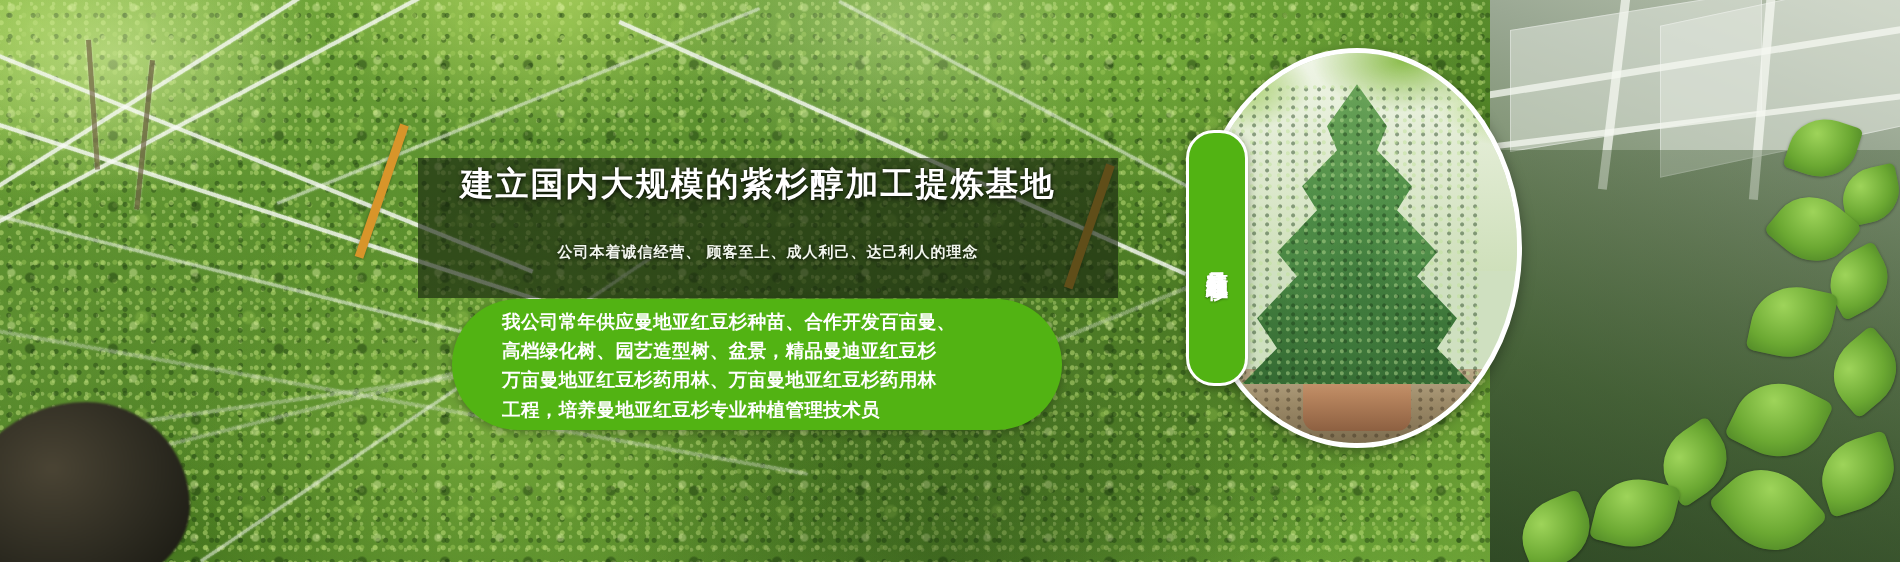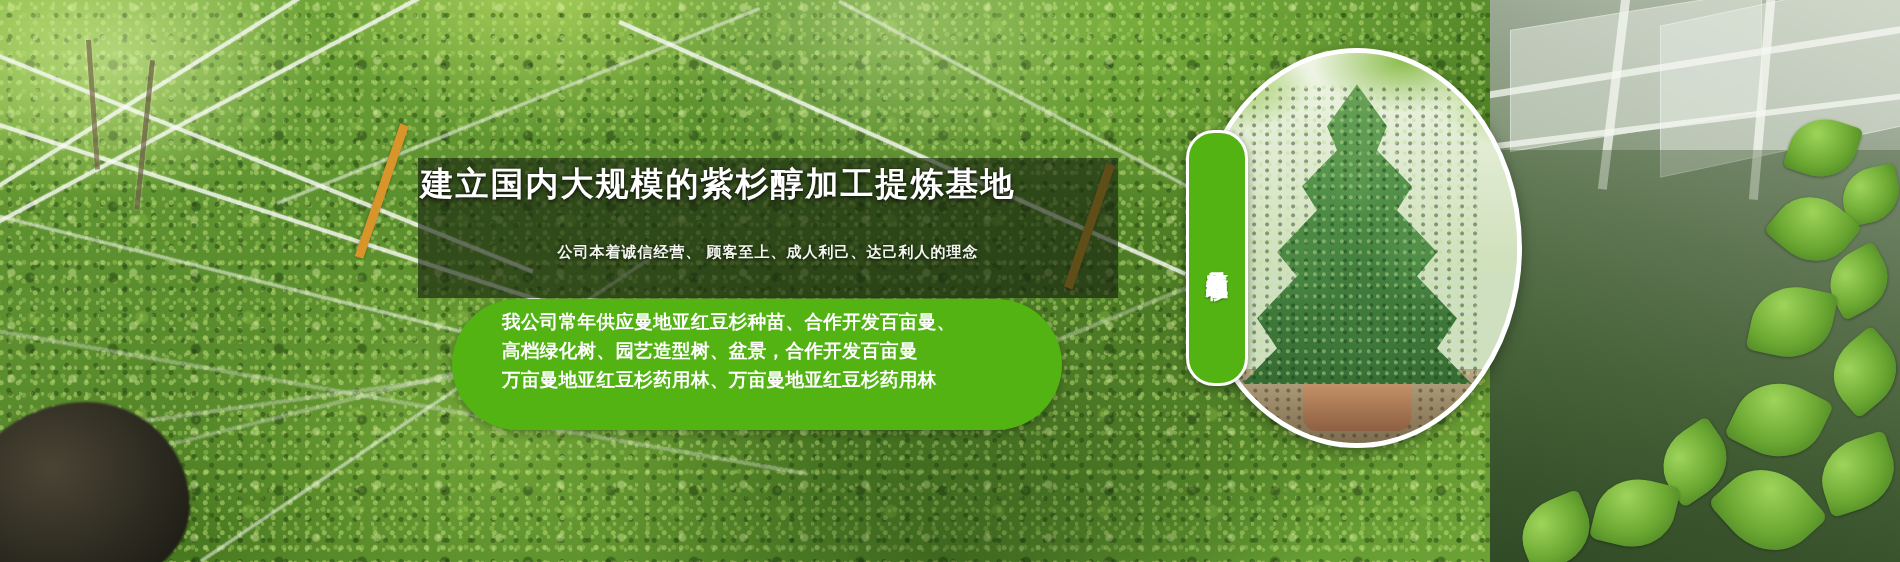--- a/index.html
+++ b/index.html
@@ -100,20 +100,21 @@
   .slash.right{left:1106px;top:165px;height:130px;transform:rotate(19deg);}
 
   .headline{
     position:absolute;left:418px;top:163px;width:600px;
     text-align:center;
     color:#ffffff;
     font-size:33px;font-weight:bold;letter-spacing:2px;
     line-height:1.25;
     text-shadow:0 2px 5px rgba(0,0,0,.75), 0 0 2px rgba(0,0,0,.6);
     white-space:nowrap;
+    padding-left:40px;
   }
   .subhead{
     position:absolute;left:418px;top:243px;width:700px;
     text-align:center;
     color:#f2f6ee;
     font-size:15px;font-weight:bold;letter-spacing:1px;
     text-shadow:0 1px 4px rgba(0,0,0,.8);
     white-space:nowrap;
   }
 
@@ -266,22 +267,23 @@
 
   <div class="dark-panel"></div>
 
   <div class="headline">建立国内大规模的紫杉醇加工提炼基地</div>
 
   <div class="subhead">公司本着诚信经营、 顾客至上、成人利己、达己利人的理念</div>
 
   <div class="green-pill"></div>
   <div class="pill-text">
     <span class="ln">我公司常年供应曼地亚红豆杉种苗、合作开发百亩曼、</span>
-    <span class="ln">高档绿化树、园艺造型树、盆景，合作开发百亩曼</span>
+    <span class="ln">高档绿化树、园艺造型树、盆景，精品曼迪亚红豆杉</span>
     <span class="ln">万亩曼地亚红豆杉药用林、万亩曼地亚红豆杉药用林</span>
+    <span class="ln">工程，培养曼地亚红豆杉专业种植管理技术员</span>
   </div>
 
   <div class="circle-photo">
     <div class="cp-sky"></div>
     <div class="cp-bg-bush"></div>
     <div class="cp-ground"></div>
     <div class="cp-ground-spk"></div>
     <div class="cp-pot"></div>
     <div class="cp-tree"></div>
     <div class="cp-needles"></div>

